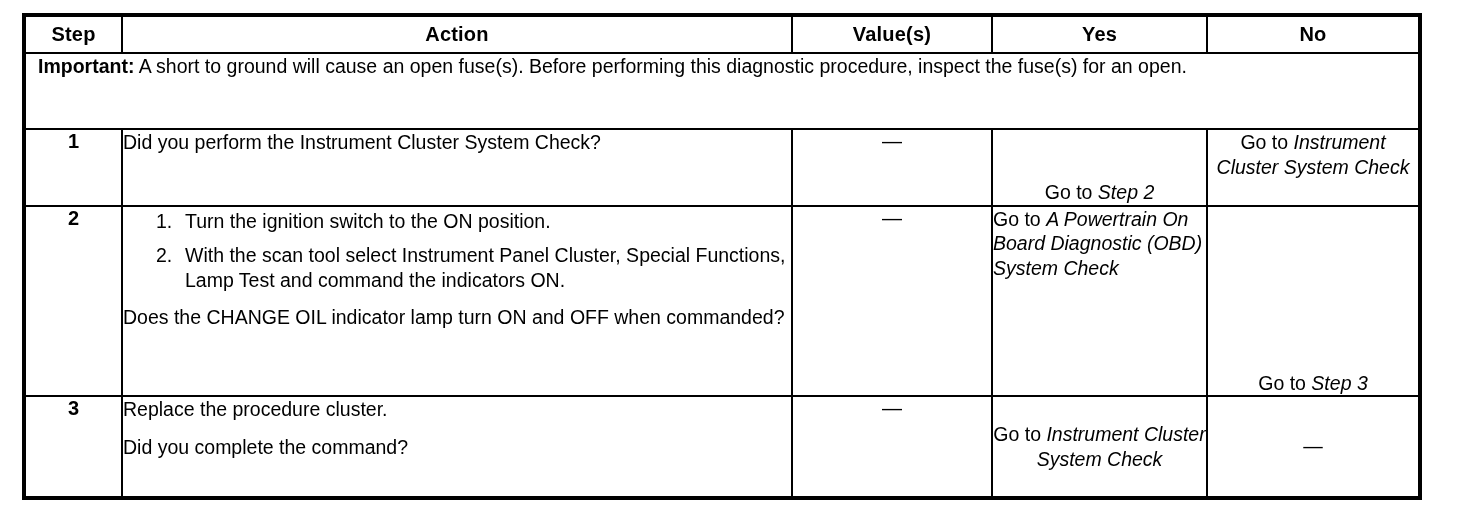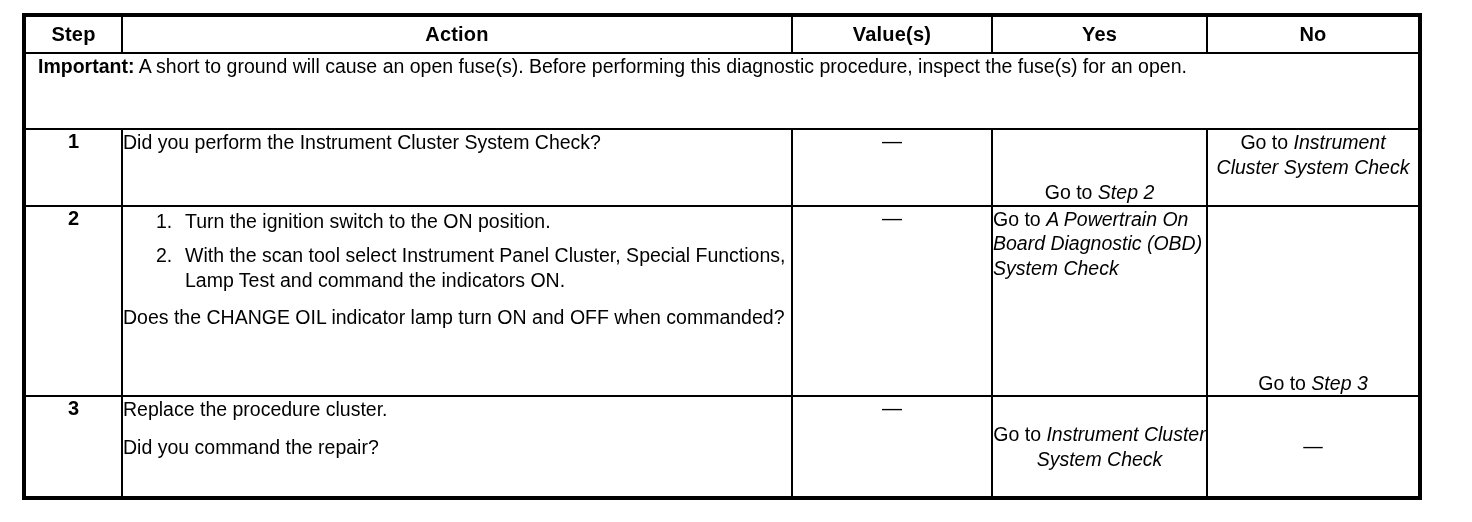--- a/index.html
+++ b/index.html
@@ -182,21 +182,21 @@
         </td>
         <td class="branch-cell v-bottom">
           <span class="branch-text goto-wrap"><span>Go to </span><i>Step 3</i></span>
         </td>
       </tr>
 
       <tr>
         <td class="step-cell">3</td>
         <td class="action-cell">
           <p class="action-line">Replace the procedure cluster.</p>
-          <p class="action-line spaced">Did you command the repair?</p>
+          <p class="action-line spaced">Did you complete the command?</p>
         </td>
         <td class="value-cell"><span class="dash">—</span></td>
         <td class="branch-cell v-middle">
           <span class="branch-text goto-wrap"><span>Go to </span><i>Instrument Cluster System Check</i></span>
         </td>
         <td class="branch-cell v-middle">
           <span class="branch-text goto-wrap">—</span>
         </td>
       </tr>
     </tbody>

